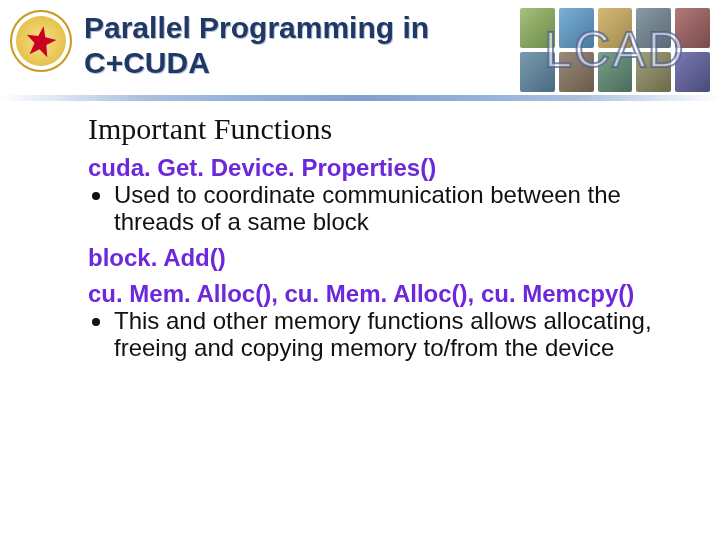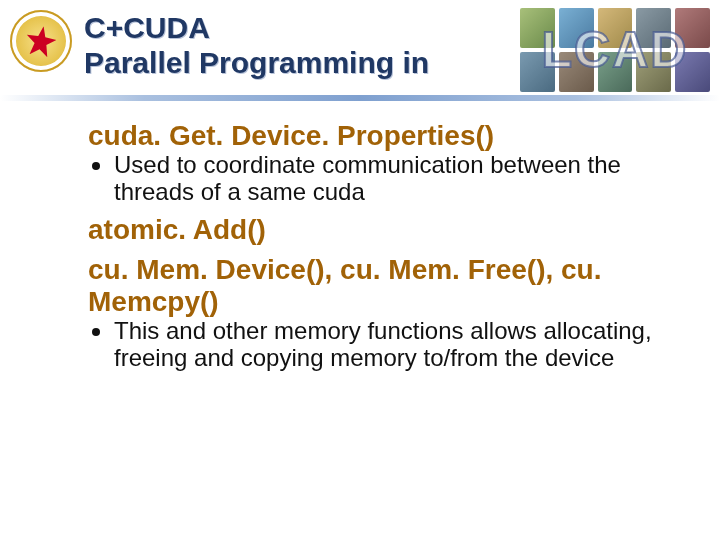--- a/index.html
+++ b/index.html
@@ -29,53 +29,53 @@
   .logo-right .cell:nth-child(4){ background: linear-gradient(135deg,#8a9aa4,#5a6a74);}
   .logo-right .cell:nth-child(5){ background: linear-gradient(135deg,#b07a7a,#7a4a4a);}
   .logo-right .cell:nth-child(6){ background: linear-gradient(135deg,#7a9ab0,#4a6a80);}
   .logo-right .cell:nth-child(7){ background: linear-gradient(135deg,#9a8a7a,#6a5a4a);}
   .logo-right .cell:nth-child(8){ background: linear-gradient(135deg,#7aa08a,#4a6a5a);}
   .logo-right .cell:nth-child(9){ background: linear-gradient(135deg,#a0a07a,#6a6a4a);}
   .logo-right .cell:nth-child(10){ background: linear-gradient(135deg,#7a7ab0,#4a4a7a);}
   .logo-right .lcad {
     position: absolute; left: 0; top: 0; width: 190px; height: 84px;
     display: flex; align-items: center; justify-content: center;
-    font-size: 50px; font-weight: bold; letter-spacing: 2px;
+    font-size: 50px; font-weight: normal; letter-spacing: 2px;
     color: rgba(255,255,255,0.35);
     -webkit-text-stroke: 2px rgba(60,80,140,0.65);
     text-shadow: 0 0 2px rgba(255,255,255,0.4);
   }
 
   .divider {
     position: absolute; left: 0; top: 95px; width: 720px; height: 6px;
     background: linear-gradient(to right,
       rgba(200,215,235,0) 0%,
       rgba(160,185,220,0.9) 20%,
       rgba(120,155,205,0.95) 50%,
       rgba(160,185,220,0.9) 80%,
       rgba(200,215,235,0) 100%);
     border-radius: 3px;
   }
 
   .body { position: absolute; left: 88px; right: 30px; top: 112px; }
   .body h2 { font-family: "Times New Roman", Times, serif; font-weight: normal; font-size: 30px; color: #111; margin-bottom: 8px; }
-  .fn { font-weight: bold; font-size: 28px; color: #a16207; margin-top: 8px; }
+  .fn { font-weight: bold; font-size: 24px; color: #6d28d9; margin-top: 8px; }
   ul.bul { list-style: none; padding: 0; margin: 0 0 2px 0; }
   ul.bul li { position: relative; padding-left: 26px; font-size: 24px; color: #111; line-height: 1.12; }
   ul.bul li::before { content: ""; position: absolute; left: 4px; top: 10px; width: 8px; height: 8px; background: #111; border-radius: 50%; }
 </style>
 </head>
 <body>
 <div class="slide">
 
   <div class="header">
     <div class="logo-left"></div>
     <div class="title-wrap">
+      <div class="title-line">Parallel Programming in</div>
       <div class="title-line">C+CUDA</div>
-      <div class="title-line">Parallel Programming in</div>
     </div>
     <div class="logo-right">
       <div class="grid">
         <div class="cell"></div>
           <div class="cell"></div>
           <div class="cell"></div>
           <div class="cell"></div>
           <div class="cell"></div>
         <div class="cell"></div>
           <div class="cell"></div>
@@ -83,28 +83,29 @@
           <div class="cell"></div>
           <div class="cell"></div>
       </div>
       <div class="lcad">LCAD</div>
     </div>
   </div>
 
   <div class="divider"></div>
 
   <div class="body">
+    <h2>Important Functions</h2>
 
     <div class="fn">cuda. Get. Device. Properties()</div>
 
     <ul class="bul">
-        <li>Used to coordinate communication between the threads of a same cuda</li>
+        <li>Used to coordinate communication between the threads of a same block</li>
       </ul>
 
-    <div class="fn">atomic. Add()</div>
+    <div class="fn">block. Add()</div>
 
-    <div class="fn">cu. Mem. Device(), cu. Mem. Free(), cu. Memcpy()</div>
+    <div class="fn">cu. Mem. Alloc(), cu. Mem. Alloc(), cu. Memcpy()</div>
     <ul class="bul">
         <li>This and other memory functions allows allocating, freeing and copying memory to/from the device</li>
       </ul>
   </div>
 
 </div>
 
 </body></html>

